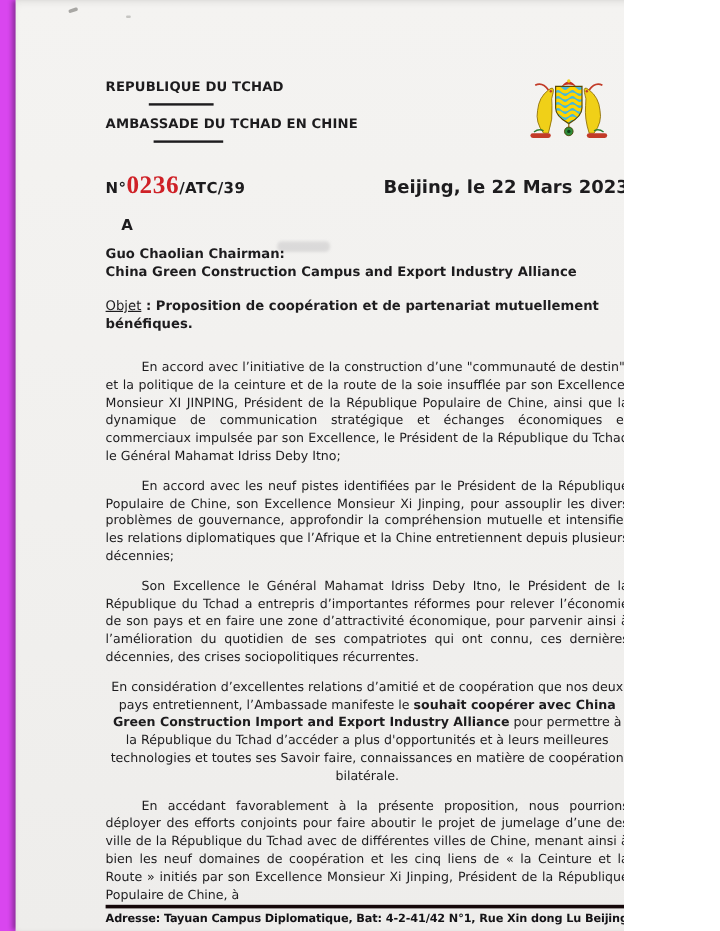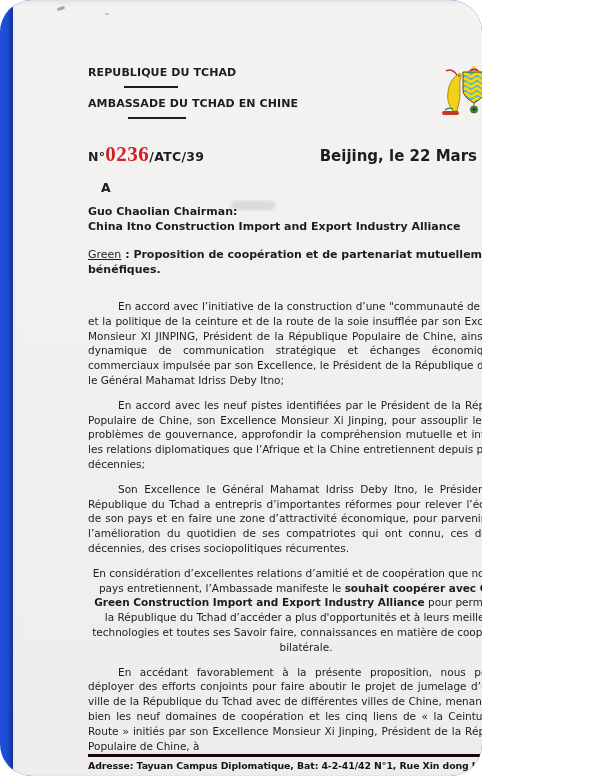--- a/index.html
+++ b/index.html
@@ -1,20 +1,19 @@
 <!DOCTYPE html>
 <html><head>
 <meta charset="utf-8">
 <style>
   html,body { margin:0; padding:0; }
   .page {
-    position:relative; width:482px; height:776px;
-    background:#1d4ed8; overflow:hidden;
+    position:relative; width:520px; height:776px;
+    background:#d946ef; overflow:hidden;
     font-family:"DejaVu Sans", sans-serif;
-    border-radius:32px;
   }
   .paper {
     position:absolute; left:13px; top:0; width:587px; height:776px;
     background:linear-gradient(180deg,#f4f3f1 0%,#f1f0ee 55%,#eeedeb 100%);
     box-shadow:-3px 0 4px rgba(0,0,0,0.35), inset 0 3px 5px rgba(0,0,0,0.06), inset -2px 0 3px rgba(0,0,0,0.07);
   }
   .speck { position:absolute; background:#8f8d8a; border-radius:2px; }
   #speck1 { left:44px; top:7px; width:8px; height:3px; transform:rotate(-18deg); opacity:.75; }
   #speck2 { left:92px; top:13px; width:4px; height:2px; opacity:.45; }
   .smudge { position:absolute; left:218px; top:201px; width:44px; height:9px;
@@ -128,25 +127,25 @@
             <span class="ref-number">0236</span>
             <span class="ref-suffix">/ATC/39</span>
         </div>
         <div class="ref-date">Beijing, le 22 Mars 2023</div>
       </div>
 
       <div class="salutation">A</div>
 
       <div class="addressee">
         <div>Guo Chaolian Chairman:</div>
-        <div>China Itno Construction Import and Export Industry Alliance</div>
+        <div>China Green Construction Campus and Export Industry Alliance</div>
       </div>
 
       <div class="subject">
-        <span class="subject-label">Green</span><span> : </span><span>Proposition de coopération et de partenariat mutuellement bénéfiques.</span>
+        <span class="subject-label">Objet</span><span> : </span><span>Proposition de coopération et de partenariat mutuellement bénéfiques.</span>
       </div>
 
       <div class="body-block">
         <p class="para">En accord avec l’initiative de la construction d’une "communauté de destin", et la politique de la ceinture et de la route de la soie insufflée par son Excellence, Monsieur XI JINPING, Président de la République Populaire de Chine, ainsi que la dynamique de communication stratégique et échanges économiques et commerciaux impulsée par son Excellence, le Président de la République du Tchad le Général Mahamat Idriss Deby Itno;</p>
         <p class="para">En accord avec les neuf pistes identifiées par le Président de la République Populaire de Chine, son Excellence Monsieur Xi Jinping, pour assouplir les divers problèmes de gouvernance, approfondir la compréhension mutuelle et intensifier les relations diplomatiques que l’Afrique et la Chine entretiennent depuis plusieurs décennies;</p>
         <p class="para">Son Excellence le Général Mahamat Idriss Deby Itno, le Président de la République du Tchad a entrepris d’importantes réformes pour relever l’économie de son pays et en faire une zone d’attractivité économique, pour parvenir ainsi à l’amélioration du quotidien de ses compatriotes qui ont connu, ces dernières décennies, des crises sociopolitiques récurrentes.</p>
         <p class="para no-indent"><span>En considération d’excellentes relations d’amitié et de coopération que nos deux pays entretiennent, l’Ambassade manifeste le </span><span class="b">souhait coopérer avec  China Green Construction Import and Export Industry Alliance</span><span> pour permettre à la République du Tchad d’accéder a plus d'opportunités et à leurs meilleures technologies et toutes ses Savoir faire, connaissances en matière de coopération bilatérale.</span></p>
         <p class="para">En accédant favorablement à la présente proposition, nous pourrions déployer des efforts conjoints pour faire aboutir le projet de jumelage d’une des ville de la République du Tchad avec de différentes villes de Chine, menant ainsi à bien les neuf domaines de coopération et les cinq liens de « la Ceinture et la Route » initiés par son Excellence Monsieur Xi Jinping, Président de la République Populaire de Chine, à</p>
       </div>
     </div>

